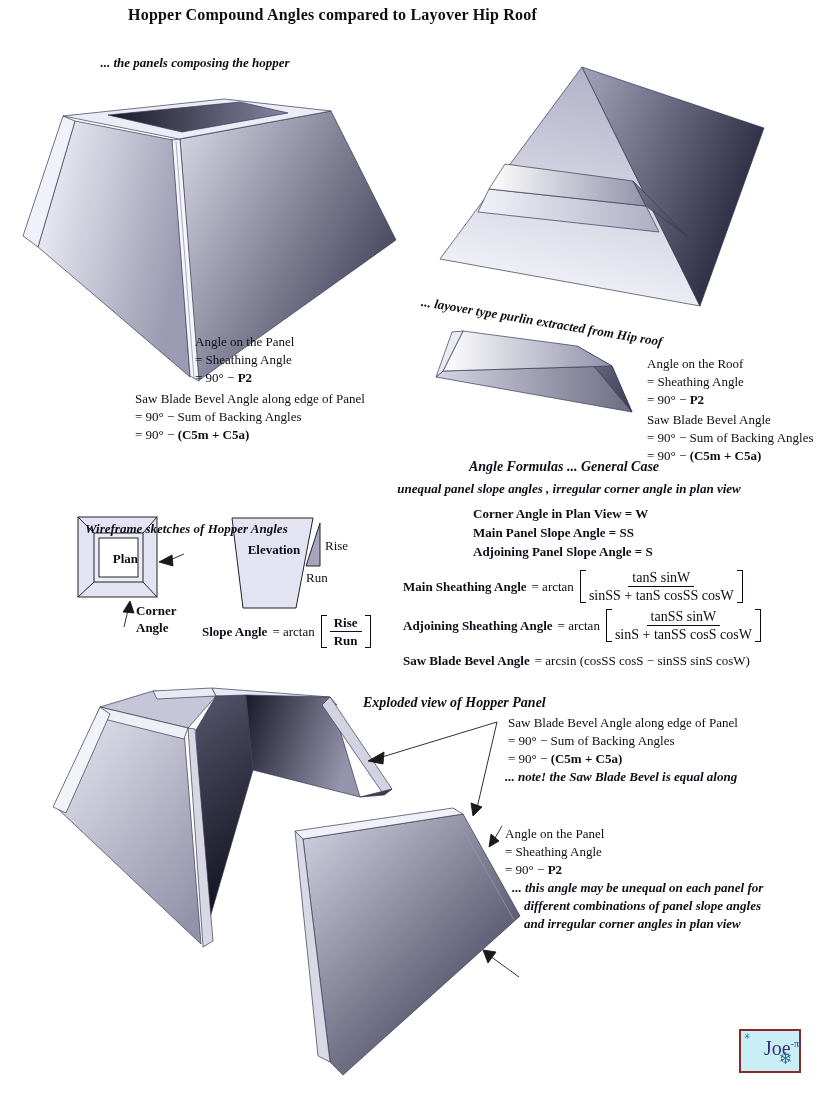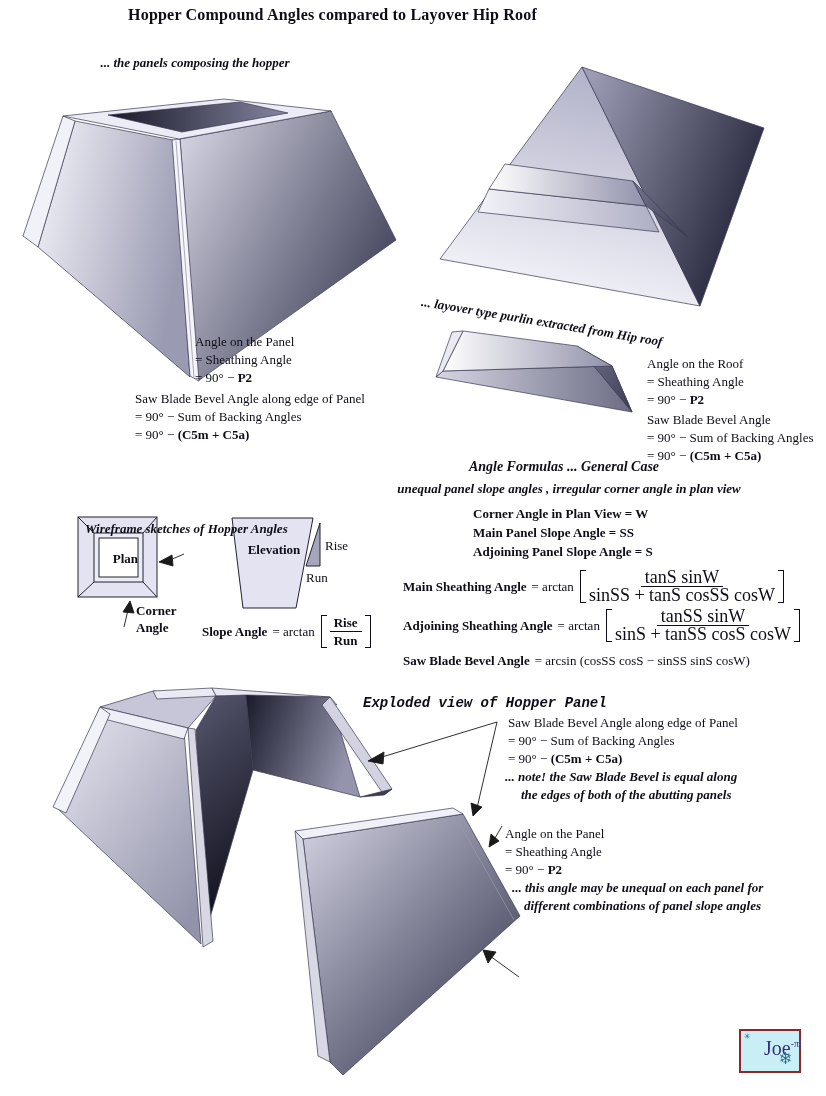--- a/index.html
+++ b/index.html
@@ -10,21 +10,21 @@
   .center{text-align:center;}
   .b{font-weight:bold;}
   .title{position:absolute;left:0;top:6px;width:665px;text-align:center;
          font-size:16px;font-weight:bold;letter-spacing:.2px;}
   .cap{position:absolute;font-size:13px;font-weight:bold;font-style:italic;line-height:18px;white-space:nowrap;}
   .fhead{position:absolute;font-size:14px;font-weight:bold;font-style:italic;text-align:center;white-space:nowrap;}
   .fsub{position:absolute;font-size:13px;font-weight:bold;font-style:italic;text-align:center;white-space:nowrap;}
   .defs{position:absolute;font-size:13px;font-weight:bold;line-height:19px;white-space:nowrap;}
   .frow{position:absolute;display:flex;align-items:center;font-size:13px;white-space:nowrap;}
   .frow .op{margin:0 2px 0 5px;}
-  .frac{display:inline-flex;flex-direction:column;align-items:center;font-size:18px;line-height:15px;}
+  .frac{display:inline-flex;flex-direction:column;align-items:center;font-size:14px;line-height:15px;}
   .frac .num{border-bottom:1px solid #0d0d18;padding:0 4px 1px 4px;}
   .frac .den{padding-top:1px;}
   .bk{display:inline-block;width:5px;align-self:stretch;}
   .bkl{border-left:1.4px solid #0d0d18;border-top:1.4px solid #0d0d18;border-bottom:1.4px solid #0d0d18;margin:0 3px 0 4px;}
   .bkr{border-right:1.4px solid #0d0d18;border-top:1.4px solid #0d0d18;border-bottom:1.4px solid #0d0d18;margin:0 0 0 3px;}
   .logo{position:absolute;width:58px;height:40px;background:#c9eef5;border:2px solid #8b2828;}
   .logo .joe{position:absolute;left:23px;top:6px;font-size:20px;color:#32327a;}
   .logo .joe sup{font-size:10px;color:#3a3a80;}
   .logo .snow{position:absolute;font-family:"DejaVu Sans",sans-serif;color:#1d6b86;}
   .logo .s1{left:3px;top:1px;font-size:8px;}
@@ -250,37 +250,37 @@
   <span class="b">Slope Angle</span>
   <span class="op">= arctan</span>
   <span class="bk bkl"></span>
   <span class="frac b" style="font-size:13px;">
     <span class="num">Rise</span>
     <span class="den">Run</span>
   </span>
   <span class="bk bkr"></span>
 </div>
 
-<div class="fhead" style="left:363px;top:695px;width:220px;text-align:left;font-family:Liberation Mono, monospace;">Exploded view of Hopper Panel</div>
+<div class="fhead" style="left:363px;top:695px;width:220px;text-align:left;">Exploded view of Hopper Panel</div>
 
 <div class="abs" style="left:508px;top:714px;">
   <div>Saw Blade Bevel Angle along edge of Panel</div>
   <div>= 90° − Sum of Backing Angles</div>
   <div><span>= 90° − </span><span class="b">(C5m + C5a)</span></div>
 </div>
 <div class="cap" style="left:505px;top:768px;">... note! the Saw Blade Bevel is equal along</div>
-<div class="cap" style="left:521px;top:786px;">the edges of both of the abutting panels</div>
 
 <div class="abs" style="left:505px;top:825px;">
   <div>Angle on the Panel</div>
   <div>= Sheathing Angle</div>
   <div><span>= 90° − </span><span class="b">P2</span></div>
 </div>
 <div class="cap" style="left:512px;top:879px;">... this angle may be unequal on each panel for</div>
 <div class="cap" style="left:524px;top:897px;">different combinations of panel slope angles</div>
+<div class="cap" style="left:524px;top:915px;">and irregular corner angles in plan view</div>
 
 <div class="logo" style="left:739px;top:1029px;">
   <span class="snow s1">✳</span>
   <span class="joe"><span>Joe</span><sup>-πi</sup></span>
   <span class="snow s2">❄</span>
 </div>
 
 </div>
 
 </body></html>

